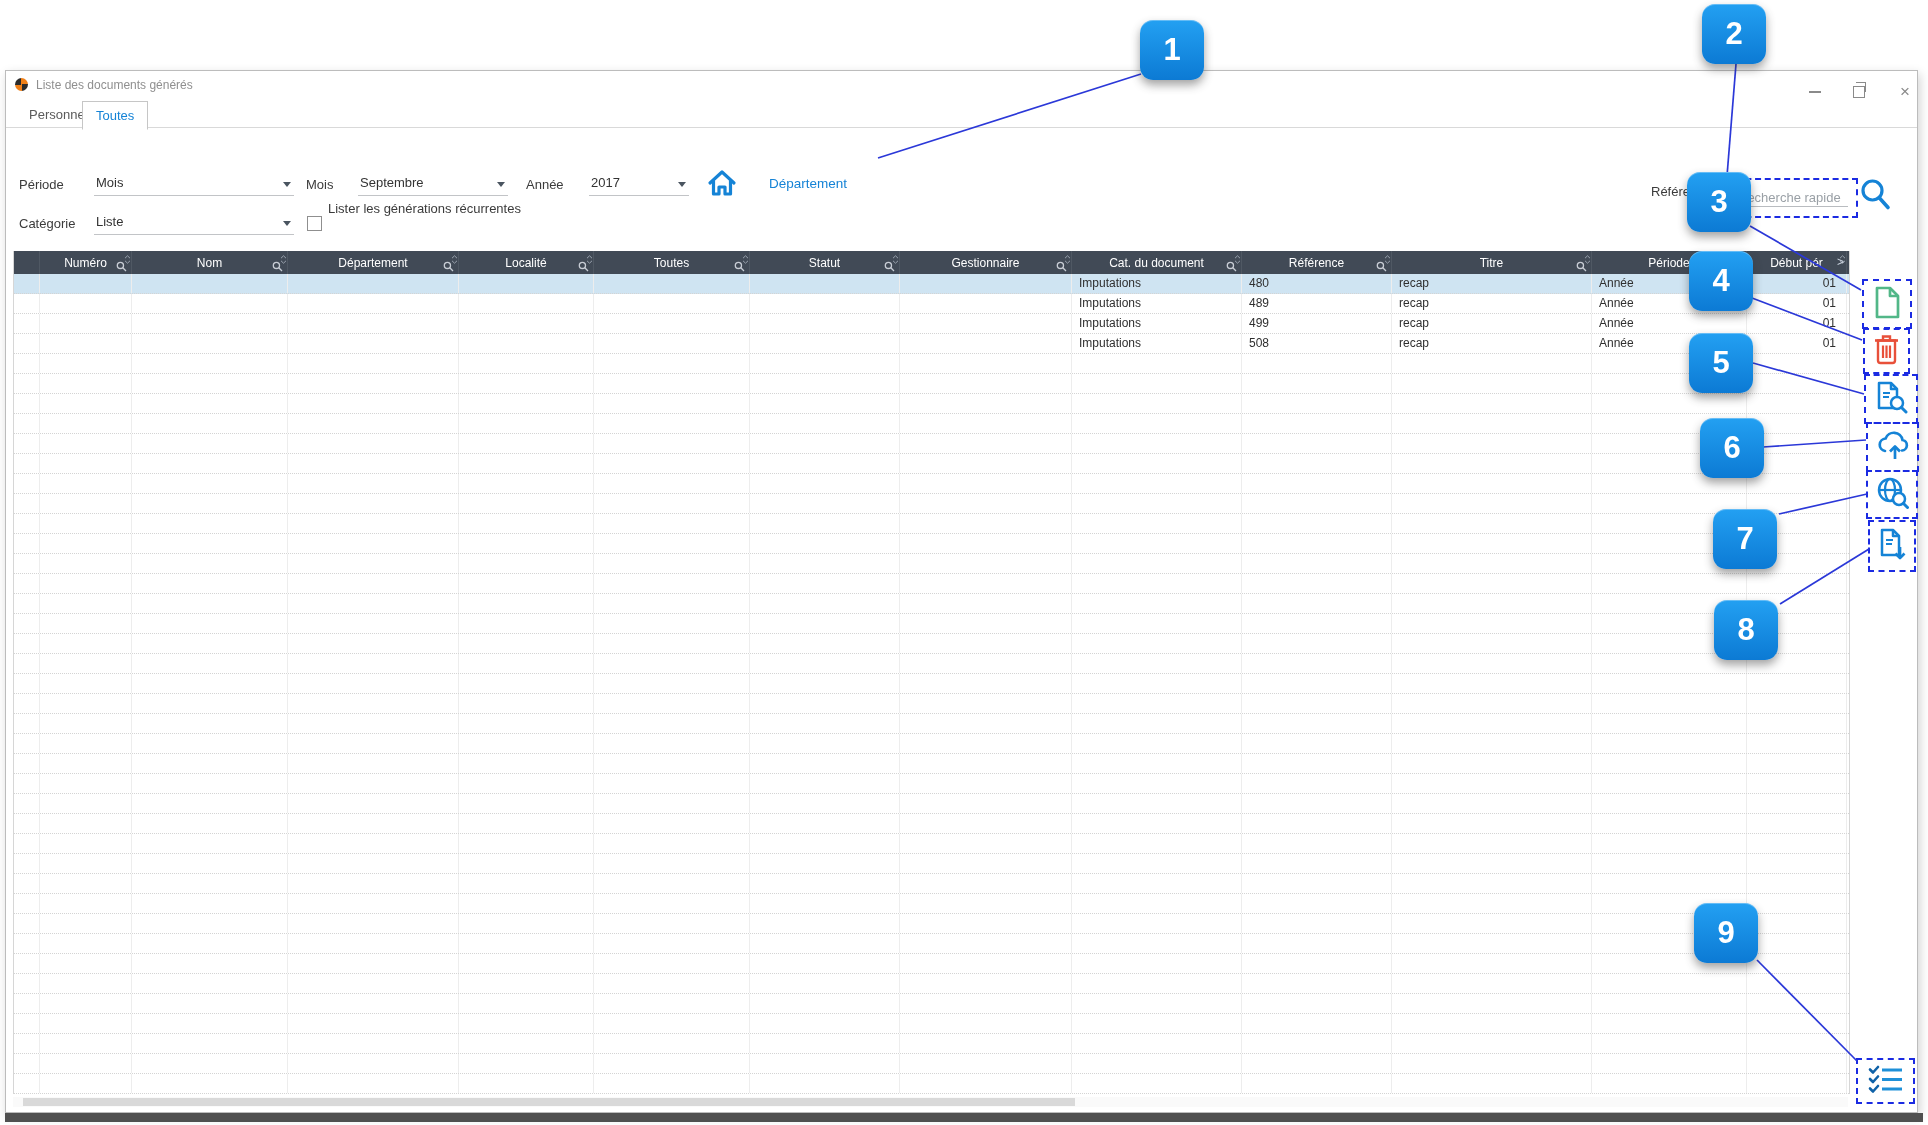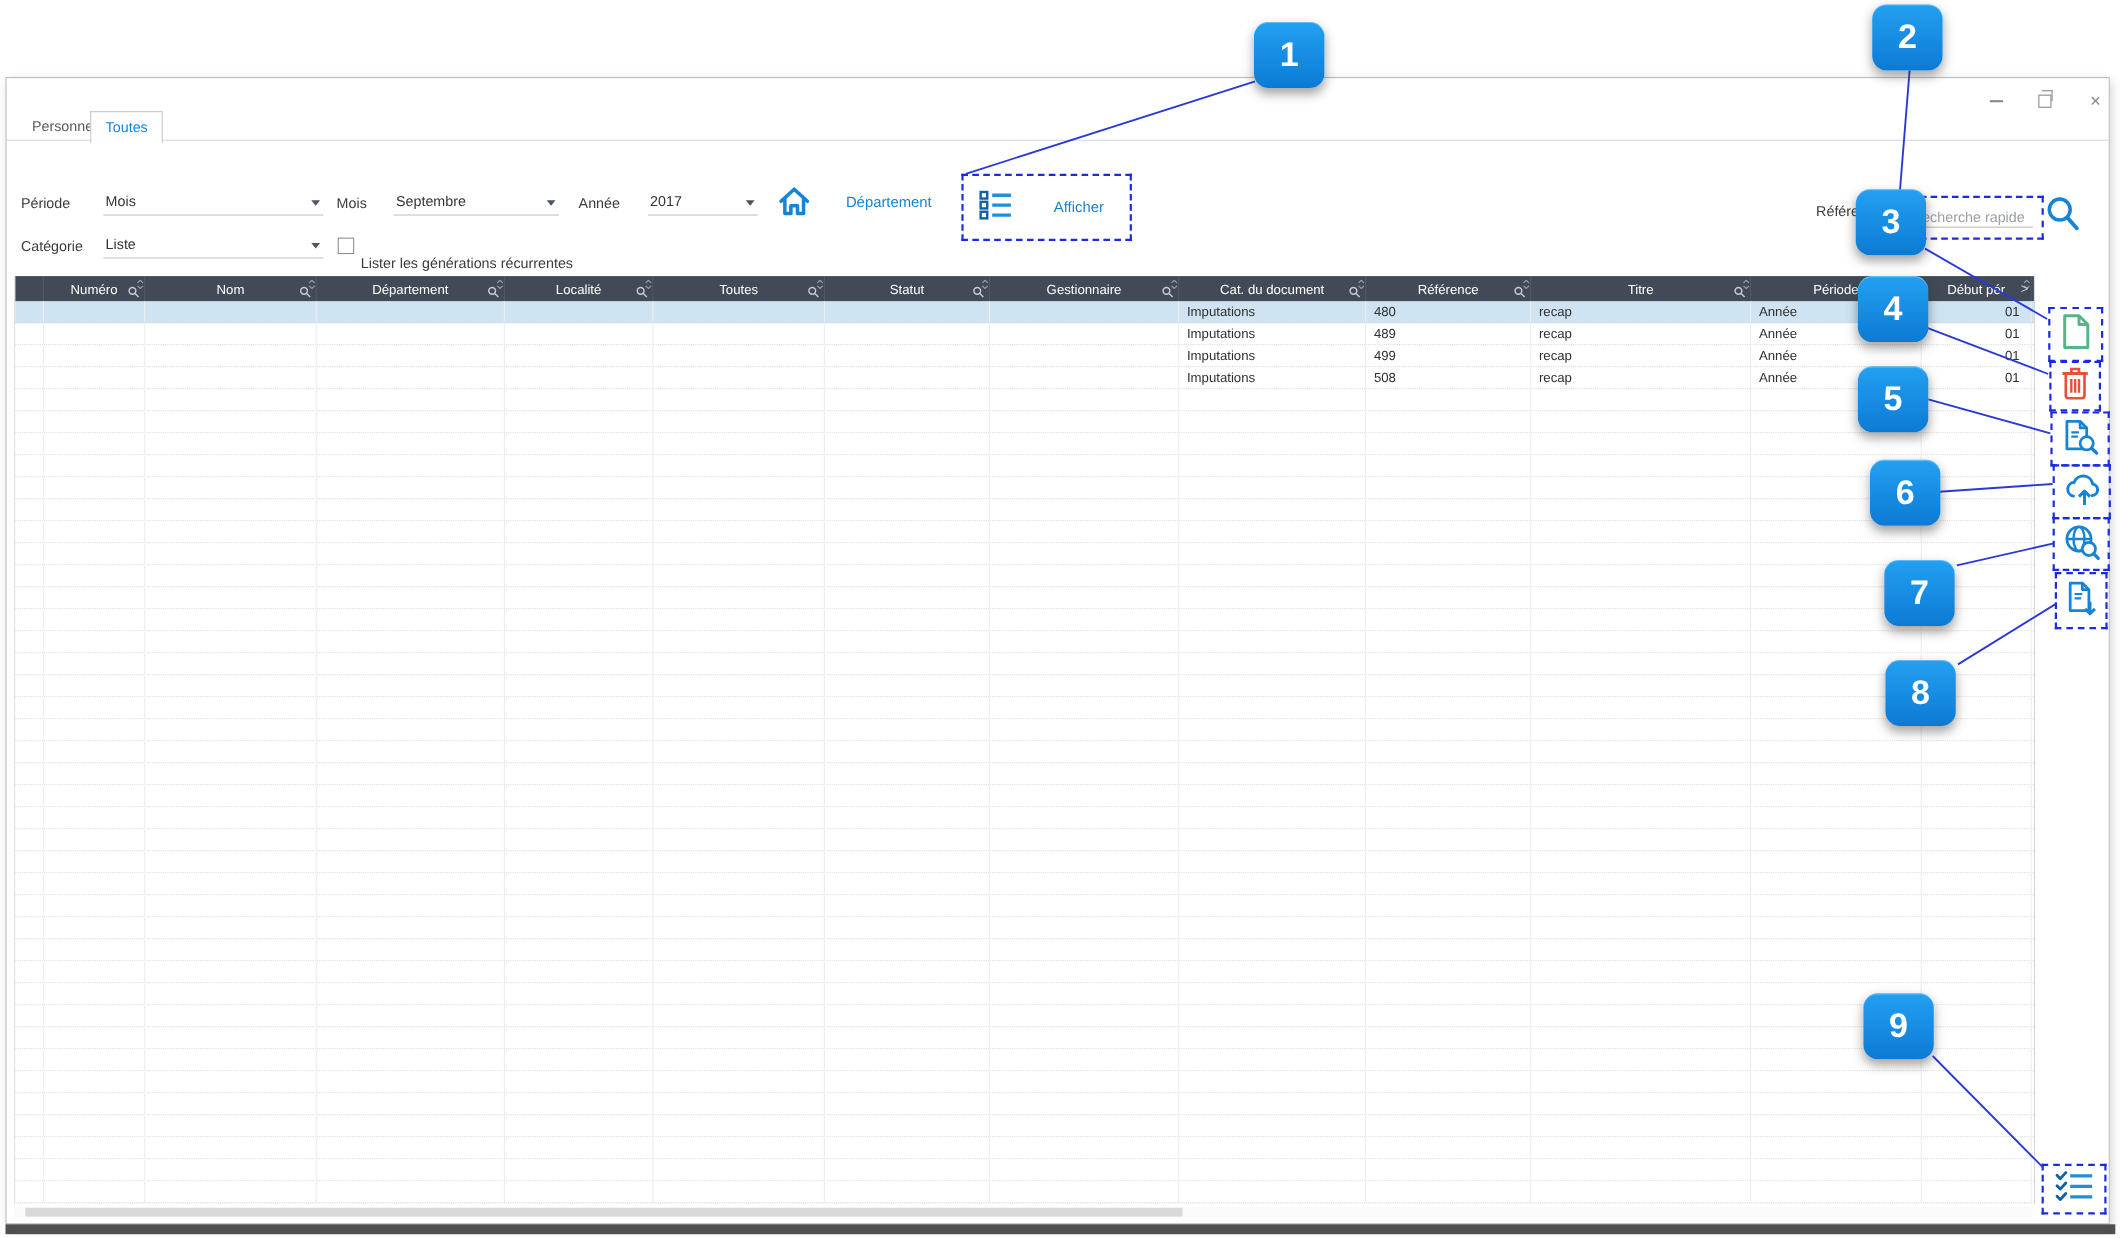--- a/index.html
+++ b/index.html
@@ -71,20 +71,24 @@
     color:#fff;font-size:31px;font-weight:bold;display:flex;align-items:center;justify-content:center;z-index:30;}
   #lines{position:absolute;left:0;top:0;width:1928px;height:1125px;z-index:25;pointer-events:none;}
 
   .bottomedge{position:absolute;left:5px;top:1113px;width:1918px;height:9px;background:#505050;}
 </style>
 </head>
 <body>
 
 <div class="window">
 
+  <div class="titlebar">
+    <div class="appicon"></div>
+    <div class="wtitle">Liste des documents générés</div>
+  </div>
   <div class="wctrl" style="left:1796px;">
       <div class="minbar"></div>
     </div>
   <div class="wctrl" style="left:1840px;">
       <div class="restore"></div>
     </div>
   <div class="wctrl" style="left:1886px;">
       <span class="closex">×</span>
     </div>
 
@@ -110,41 +114,28 @@
   </div>
 
   <span class="abs" style="left:700px;top:96px;">
     <svg width="32" height="32" viewBox="0 0 32 32" fill="none">
       <path d="M4 16 L16 5 L28 16" stroke="#1583d6" stroke-width="3.2" stroke-linecap="round" stroke-linejoin="round"></path>
       <path d="M7.5 14 V27 H13 V20 H19 V27 H24.5 V14" stroke="#1583d6" stroke-width="3.2" stroke-linecap="round" stroke-linejoin="round"></path>
     </svg>
   </span>
   <div class="link" style="left:763px;top:105px;">Département</div>
 
-  <div class="hl afficherbox">
-    <span>
-      <svg width="30" height="27" viewBox="0 0 30 27" fill="none">
-        <rect x="1.5" y="1.5" width="6" height="6" stroke="#0f62a8" stroke-width="2.2"></rect>
-        <rect x="1.5" y="10.5" width="6" height="6" stroke="#0f62a8" stroke-width="2.2"></rect>
-        <rect x="1.5" y="19.5" width="6" height="6" stroke="#0f62a8" stroke-width="2.2"></rect>
-        <line x1="12" y1="4.5" x2="29" y2="4.5" stroke="#1e90d8" stroke-width="3"></line>
-        <line x1="12" y1="13.5" x2="29" y2="13.5" stroke="#1e90d8" stroke-width="3"></line>
-        <line x1="12" y1="22.5" x2="29" y2="22.5" stroke="#1e90d8" stroke-width="3"></line>
-      </svg>
-    </span>
-    <span class="affichertxt">Afficher</span>
-  </div>
 
   <div class="flabel" style="left:13px;top:145px;">Catégorie</div>
   <div class="dd" style="left:88px;top:141px;width:200px;">
     <span class="val">Liste</span>
     <span class="caret"></span>
   </div>
   <span class="cbx" style="left:301px;top:145px;"></span>
-  <div class="flabel" style="left:322px;top:161px;">Lister les générations récurrentes</div>
+  <div class="flabel" style="left:322px;top:130px;">Lister les générations récurrentes</div>
 
   <div class="flabel" style="left:1645px;top:113px;">Référence</div>
   <div class="hl searchbox">
     <input class="searchinput" placeholder="Recherche rapide" style="">
   </div>
   <span class="abs" style="left:1853px;top:106px;">
     <svg width="32" height="34" viewBox="0 0 32 34" fill="none">
       <circle cx="13.5" cy="13.5" r="9.5" stroke="#1583d6" stroke-width="3.2"></circle>
       <line x1="20.5" y1="21" x2="29" y2="30.5" stroke="#1583d6" stroke-width="3.6" stroke-linecap="round"></line>
     </svg>

